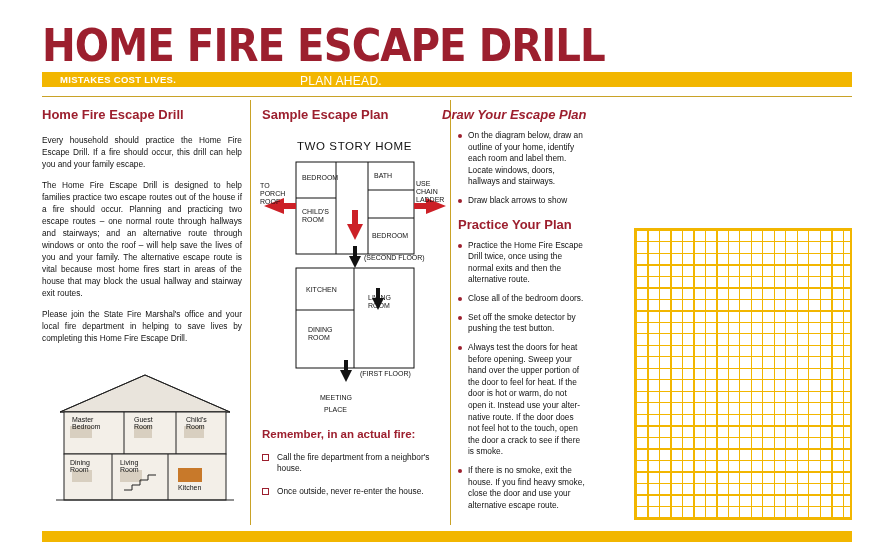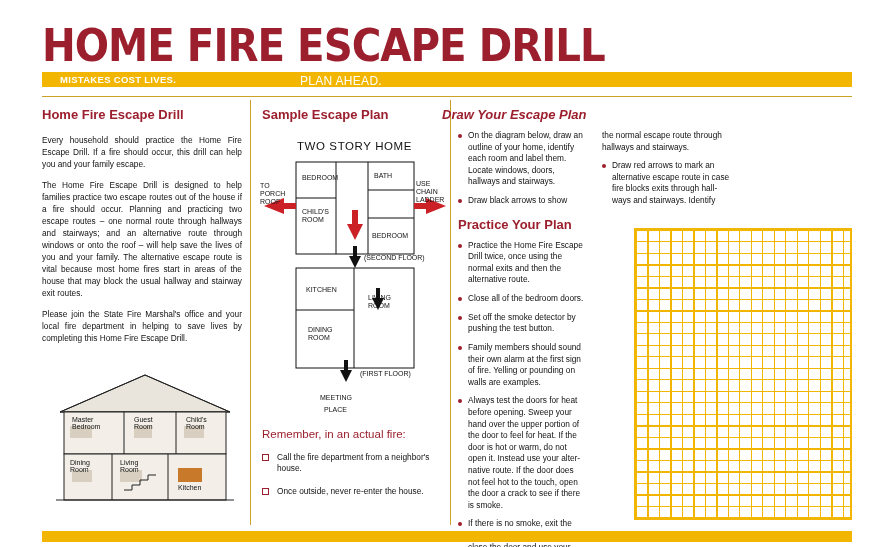--- a/index.html
+++ b/index.html
@@ -102,21 +102,21 @@
   .floorplan { position: absolute; left: 258px; top: 150px; }
   .remember {
     position: absolute;
     left: 262px; top: 428px;
     width: 190px;
   }
   .remember h3 {
     margin: 0 0 12px 0;
     font-size: 11.5px;
     color: #9c1f2e;
-    font-weight: normal;
+    font-weight: bold;
   }
   .chk-row {
     display: flex;
     gap: 8px;
     margin-bottom: 12px;
     align-items: flex-start;
   }
   .chk {
     width: 7px; height: 7px;
     border: 1px solid #9c1f2e;
@@ -337,31 +337,24 @@
   <div class="three" style="left:458px; top:130px; width:128px;">
     <ul class="bl">
       <li>On the diagram below, draw an outline of your home, identify each room and label them.  Locate windows, doors, hallways and stairways.</li>
       <li>Draw black arrows to show</li>
     </ul>
     <div class="sub-head">Practice Your Plan</div>
     <ul class="bl">
       <li>Practice the Home Fire Escape Drill twice, once using the normal exits and then the alternative route.</li>
       <li>Close all of the bedroom doors.</li>
       <li>Set off the smoke detector by pushing the test button.</li>
-      <li>Family members should sound their own alarm at the first sign of fire.  Yelling or pounding on walls are examples.</li>
       <li>Always test the doors for heat before opening.  Sweep your hand over the upper portion of the door to feel for heat.  If the door is hot or warm, do not open it.  Instead use your alter-native route.  If the door does not feel hot to the touch, open the door a crack to see if there is smoke.</li>
       <li>If there is no smoke, exit the house.  If you find heavy smoke, close the door and use your alternative escape route.</li>
 
     </ul>
   </div>
 
-  <div class="three" style="left:602px; top:130px; width:128px;">
-    <p class="plain-para">the normal escape route through hallways and stairways.</p>
-    <ul class="bl">
-      <li>Draw red arrows to mark an alternative escape route in case fire blocks exits through hall-ways and stairways.  Identify</li>
-    </ul>
-  </div>
 
 
   <div class="grid-box"></div>
 
   <div class="footer-bar"></div>
 </div>
 
 </body></html>

